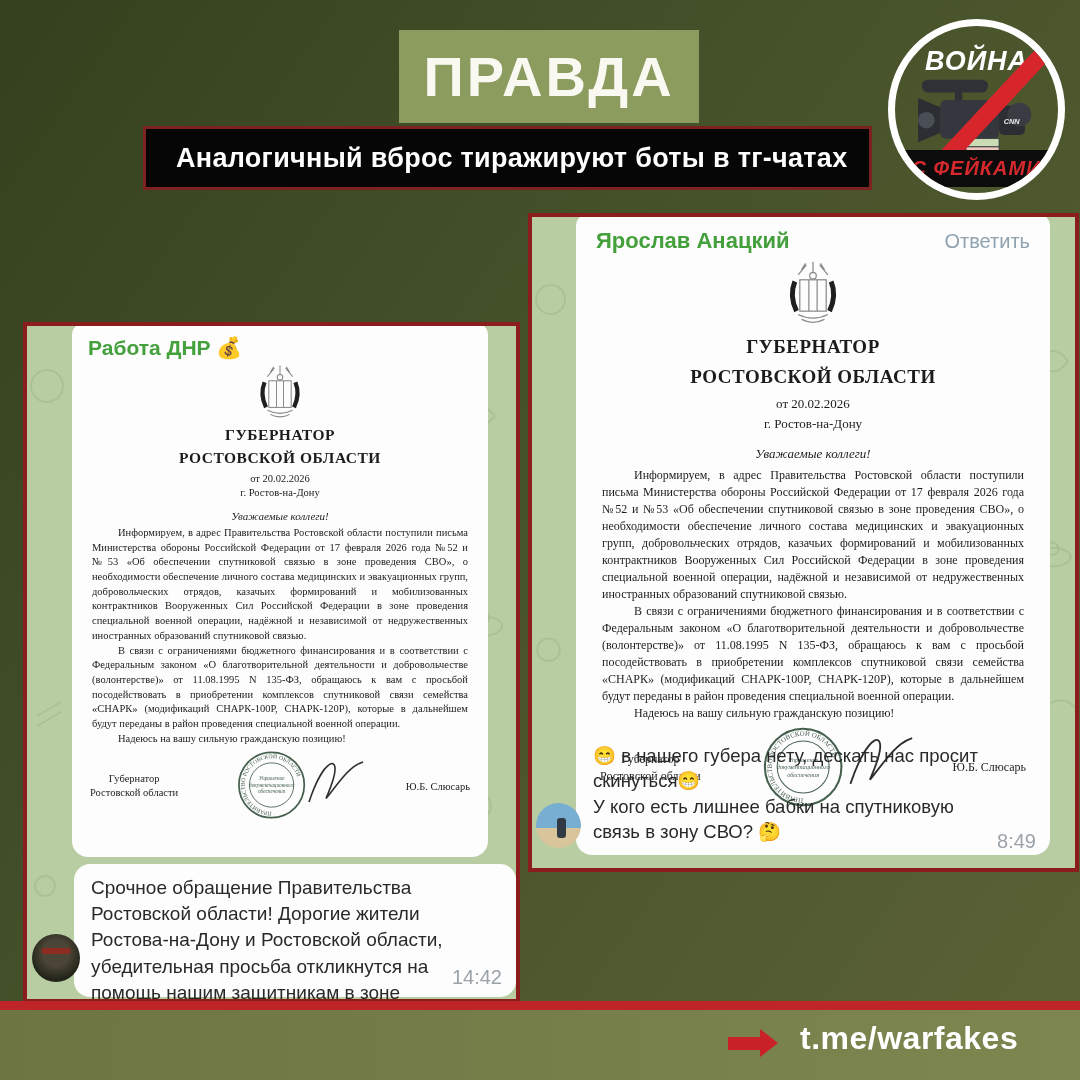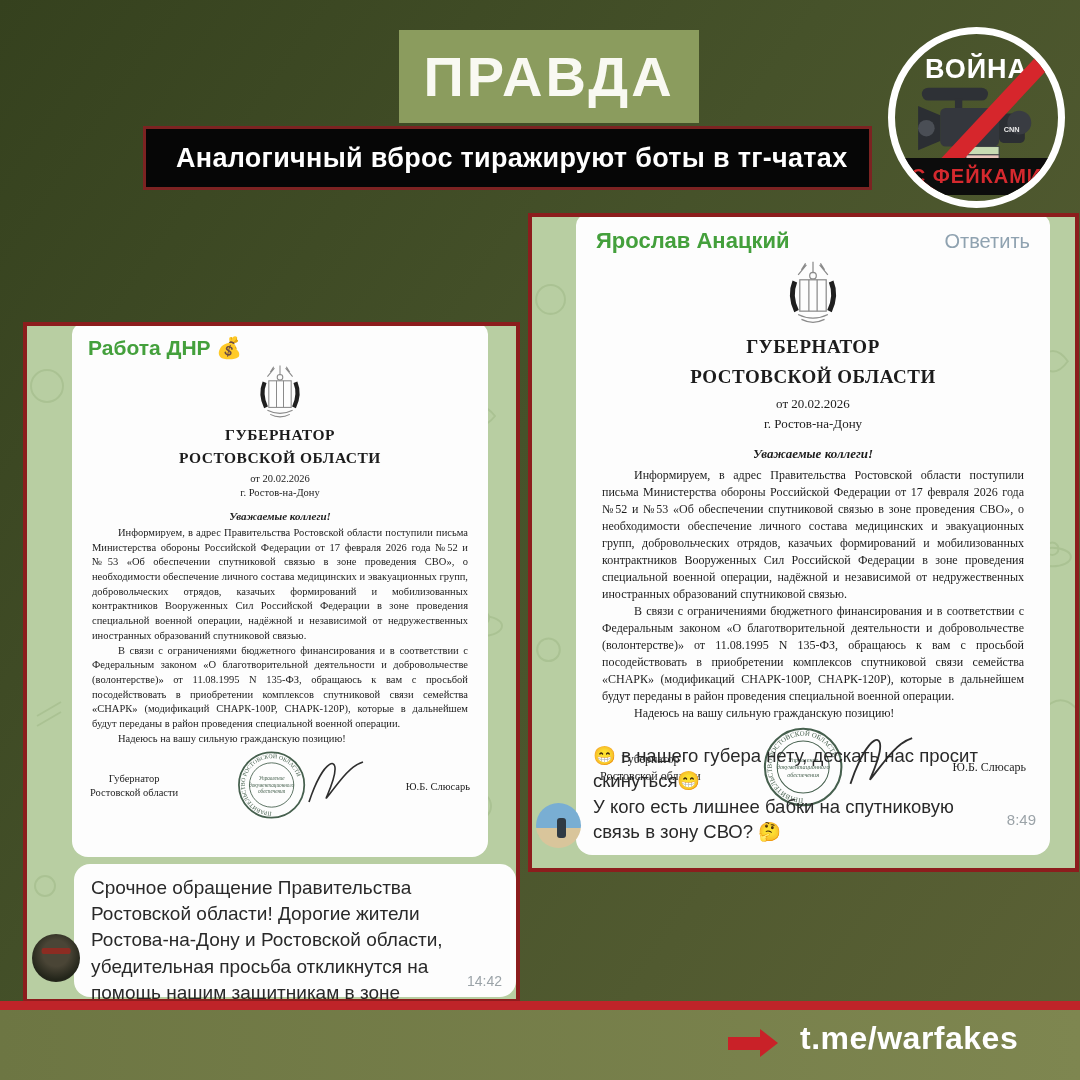--- a/index.html
+++ b/index.html
@@ -14,42 +14,42 @@
     background:#8b9c5e;color:#f9f9f2;font-size:56px;font-weight:800;
     letter-spacing:3px;display:flex;align-items:center;justify-content:center;
   }
   .headline{
     position:absolute;left:143px;top:126px;width:729px;height:64px;box-sizing:border-box;
     background:#060606;border:3px solid #7c2322;color:#fff;
     font-size:27px;font-weight:700;display:flex;align-items:center;padding-left:30px;
     letter-spacing:.3px;
   }
   
-  .logo{position:absolute;left:888px;top:27px;width:177px;height:181px;border-radius:50%;
-    border:7px solid #fff;box-sizing:border-box;overflow:hidden;}
+  .logo{position:absolute;left:888px;top:19px;width:177px;height:181px;border-radius:50%;
+    border:7px solid #fff;box-sizing:border-box;overflow:hidden;font-style:italic;}
   .logo-title{position:absolute;top:20px;left:0;right:0;text-align:center;
     color:#fff;font-size:27px;font-weight:800;letter-spacing:1px;}
   .logo-cam{position:absolute;left:14px;top:50px;width:136px;height:92px;}
   .logo-band{position:absolute;left:-6px;right:-6px;top:124px;height:37px;background:#0c0c0c;
     display:flex;align-items:center;justify-content:center;}
   .logo-band span{color:#d5292e;font-size:20px;font-weight:800;letter-spacing:1px;}
   .logo-stripe{position:absolute;left:-20px;top:76px;width:230px;height:17px;background:#d6262c;
     transform:rotate(-47deg);transform-origin:center;}
   
   .shot{position:absolute;box-sizing:border-box;border:4px solid #8c1d1d;background:#b8cea2;overflow:hidden;}
   .shot-left{left:23px;top:322px;width:497px;height:681px;}
   .shot-right{left:528px;top:213px;width:551px;height:659px;}
   .doodles{position:absolute;inset:0;opacity:.55;}
   .bubble{position:absolute;background:#fdfdfd;border-radius:10px 10px 16px 16px;}
   .chan-name{color:#44a03c;font-weight:700;}
   .reply{color:#8fa2b0;text-align:right;}
   
   .letter{font-family:"Liberation Serif","DejaVu Serif",serif;color:#1c1c1c;text-align:center;}
   .letter .lt-title{font-weight:700;letter-spacing:.5px;}
-  .letter .lt-sal{font-weight:700;font-style:italic;}
+  .letter .lt-sal{font-weight:400;font-style:italic;}
   .letter .lt-body{text-align:justify;}
   .letter .lt-body p{margin:0;font-family:Liberation Serif, serif;}
   .sig-row{position:relative;font-family:"Liberation Serif","DejaVu Serif",serif;color:#1c1c1c;}
   .sig-left{position:absolute;left:0;top:50%;transform:translateY(-50%);text-align:center;line-height:1.35;}
   .sig-name{position:absolute;right:0;top:50%;transform:translateY(-50%);}
   .stamp{position:absolute;left:50%;transform:translateX(-62%);top:0;}
   .sig-scribble{position:absolute;}
   .ts{position:absolute;color:#9ba3a8;}
   .avatar{position:absolute;border-radius:50%;overflow:hidden;}
   .av-left{background:radial-gradient(circle at 50% 40%,#4a4536 0 35%,#23251a 70%);}
@@ -157,21 +157,21 @@
         </svg>
         <svg class="sig-scribble" style="left:55%;top:2px;" width="70" height="60" viewBox="0 0 70 60">
           <path d="M10 50 C 25 5, 42 2, 34 28 C 28 48, 20 55, 40 30 C 52 15, 58 12, 64 10" fill="none" stroke="#2e2e2e" stroke-width="1.6"></path>
         </svg>
         <div class="sig-name">Ю.Б. Слюсарь</div>
       </div>
     </div>
 
     <div class="bubble" style="left:47px;top:538px;width:442px;height:133px;border-radius:16px;">
       <div class="msg-text" style="font-size:19px;padding:11px 60px 8px 17px;">Срочное обращение Правительства Ростовской области! Дорогие жители Ростова-на-Дону и Ростовской области, убедительная просьба откликнутся на помощь нашим защитникам в зоне проведения СВО, которые защищают свободный народ Донбасса!!!</div>
-      <div class="ts" style="right:14px;bottom:8px;font-size:14px;">14:42</div>
+      <div class="ts" style="right:14px;bottom:8px;font-size:20px;">14:42</div>
     </div>
     <div class="avatar av-left" style="left:5px;top:608px;width:48px;height:48px;">
         <i></i>
       </div>
   </div>
 
   <div class="shot shot-right">
     <svg class="doodles" viewBox="0 0 527 651">
       <g fill="none" stroke="#a0b987" stroke-width="2">
         <circle cx="18" cy="80" r="14"></circle>
@@ -236,21 +236,21 @@
         <svg class="sig-scribble" style="left:56%;top:0;" width="80" height="70" viewBox="0 0 70 60">
           <path d="M10 50 C 25 5, 42 2, 34 28 C 28 48, 20 55, 40 30 C 52 15, 58 12, 64 10" fill="none" stroke="#2e2e2e" stroke-width="1.6"></path>
         </svg>
         <div class="sig-name">Ю.Б. Слюсарь</div>
       </div>
 
       <div class="msg-text" style="position:absolute;left:17px;right:56px;bottom:10px;font-size:18.5px;">
         <div>😁 в нашего губера нету, дескать нас просит скинуться😁</div>
         <div>У кого есть лишнее бабки на спутниковую связь в зону СВО? 🤔</div>
       </div>
-      <div class="ts" style="right:14px;bottom:27px;font-size:15px;">8:49</div>
+      <div class="ts" style="right:14px;bottom:2px;font-size:20px;">8:49</div>
     </div>
     <div class="avatar av-right" style="left:4px;top:586px;width:45px;height:45px;">
         <i></i>
       </div>
   </div>
 
   <div class="footer-line"></div>
   <div class="footer"></div>
   <div class="f-arrow"></div>
   <div class="f-url">t.me/warfakes</div>

